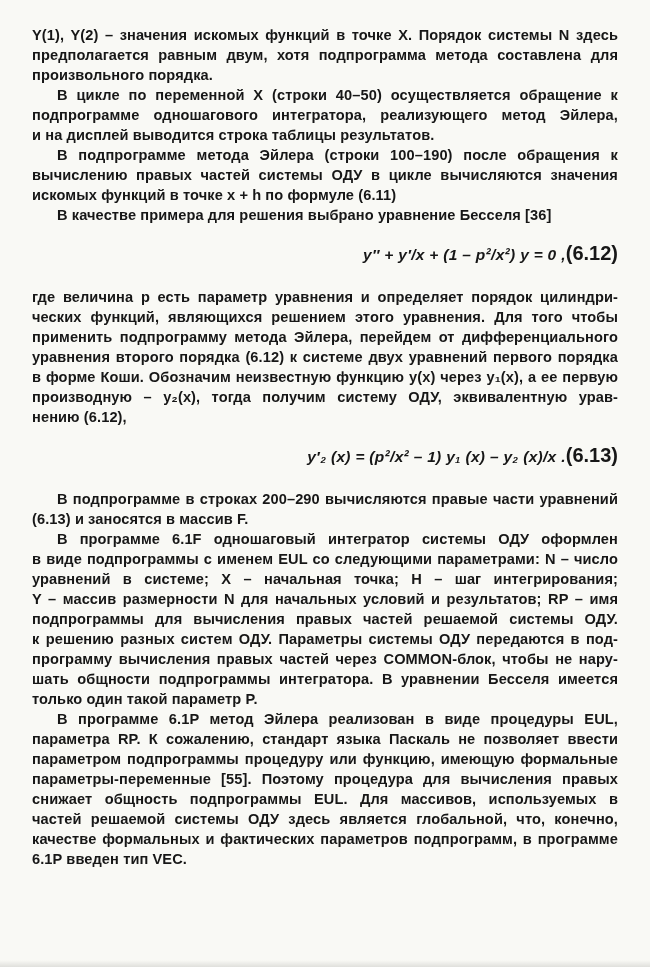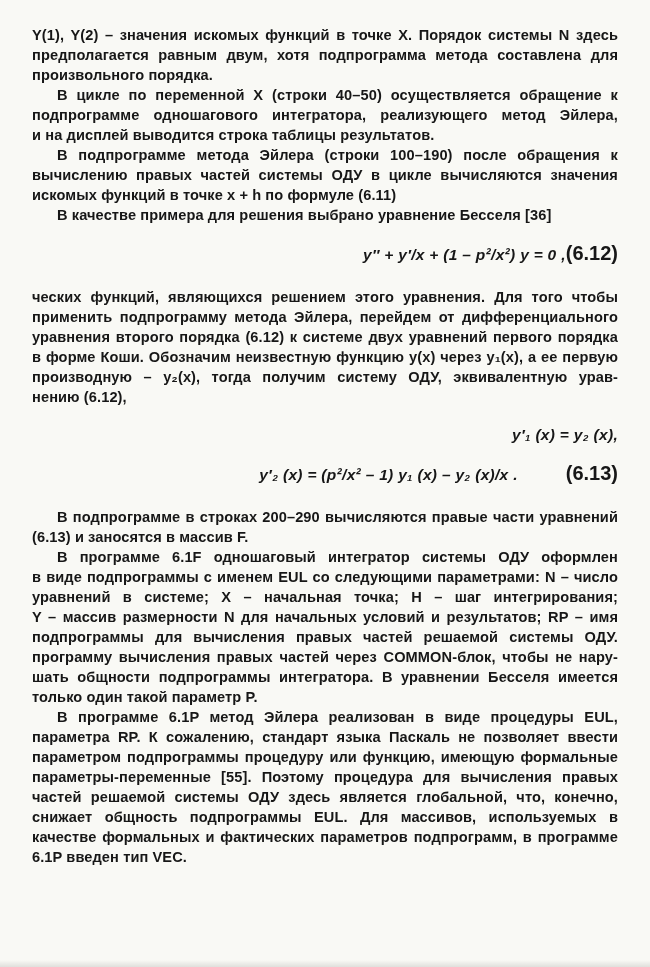--- a/index.html
+++ b/index.html
@@ -93,55 +93,53 @@
       <div class="para indent">
         <div class="ln">В качестве примера для решения выбрано уравнение Бесселя [36]</div>
       </div>
       <div class="formula">
         <div class="frow">
           <span class="expr">y″ + y′/x + (1 – p²/x²) y = 0 ,</span>
           <span class="eqno">(6.12)</span>
         </div>
       </div>
       <div class="para">
+        <div class="ln j">где величина p есть параметр уравнения и определяет порядок цилиндри-</div>
         <div class="ln j">ческих функций, являющихся решением этого уравнения. Для того чтобы</div>
         <div class="ln j">применить подпрограмму метода Эйлера, перейдем от дифференциального</div>
         <div class="ln j">уравнения второго порядка (6.12) к системе двух уравнений первого порядка</div>
         <div class="ln j">в форме Коши. Обозначим неизвестную функцию y(x) через y₁(x), а ее первую</div>
         <div class="ln j">производную – y₂(x), тогда получим систему ОДУ, эквивалентную урав-</div>
         <div class="ln">нению  (6.12),</div>
       </div>
       <div class="formula">
-        <div class="frow">
-          <span class="expr">y′₁ (x) = y₂ (x),</span>
-          <span class="eqno"></span>
-        </div>
         <div class="frow">
           <span class="expr">y′₂ (x) = (p²/x² – 1) y₁ (x) – y₂ (x)/x .</span>
           <span class="eqno">(6.13)</span>
         </div>
       </div>
       <div class="para indent">
         <div class="ln j">В подпрограмме в строках 200–290 вычисляются правые части уравнений</div>
         <div class="ln">(6.13) и заносятся в массив F.</div>
       </div>
       <div class="para indent">
         <div class="ln j">В программе 6.1F одношаговый интегратор системы ОДУ оформлен</div>
         <div class="ln j">в виде подпрограммы с именем EUL со следующими параметрами: N – число</div>
         <div class="ln j">уравнений в системе; X – начальная точка; H – шаг интегрирования;</div>
         <div class="ln j">Y – массив размерности N для начальных условий и результатов; RP – имя</div>
         <div class="ln j">подпрограммы для вычисления правых частей решаемой системы ОДУ.</div>
+        <div class="ln j">к решению разных систем ОДУ. Параметры системы ОДУ передаются в под-</div>
         <div class="ln j">программу вычисления правых частей через COMMON-блок, чтобы не нару-</div>
         <div class="ln j">шать общности подпрограммы интегратора. В уравнении Бесселя имеется</div>
         <div class="ln">только один такой параметр P.</div>
       </div>
       <div class="para indent">
         <div class="ln j">В программе 6.1P метод Эйлера реализован в виде процедуры EUL,</div>
         <div class="ln j">параметра RP. К сожалению, стандарт языка Паскаль не позволяет ввести</div>
         <div class="ln j">параметром подпрограммы процедуру или функцию, имеющую формальные</div>
         <div class="ln j">параметры-переменные [55]. Поэтому процедура для вычисления правых</div>
+        <div class="ln j">снижает общность подпрограммы EUL. Для массивов, используемых в</div>
         <div class="ln j">частей решаемой системы ОДУ здесь является глобальной, что, конечно,</div>
-        <div class="ln j">снижает общность подпрограммы EUL. Для массивов, используемых в</div>
         <div class="ln j">качестве формальных и фактических параметров подпрограмм, в программе</div>
         <div class="ln">6.1P введен тип VEC.</div>
       </div>
   </div>
 </div>
 
 </body></html>

